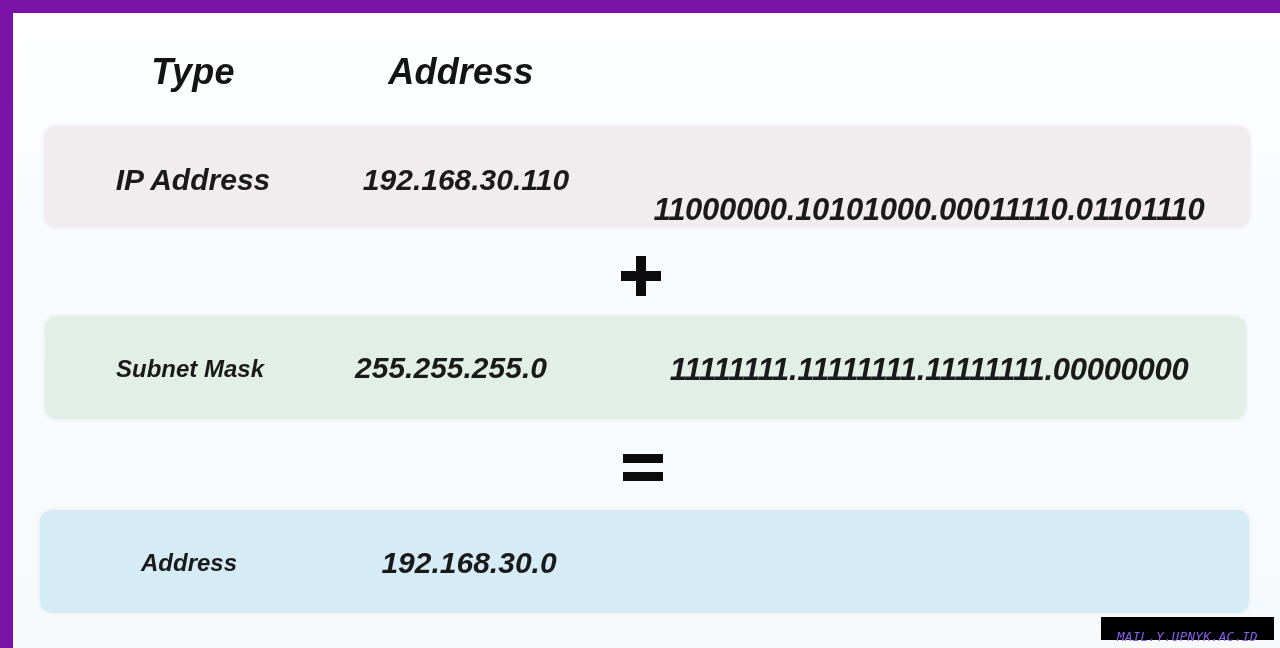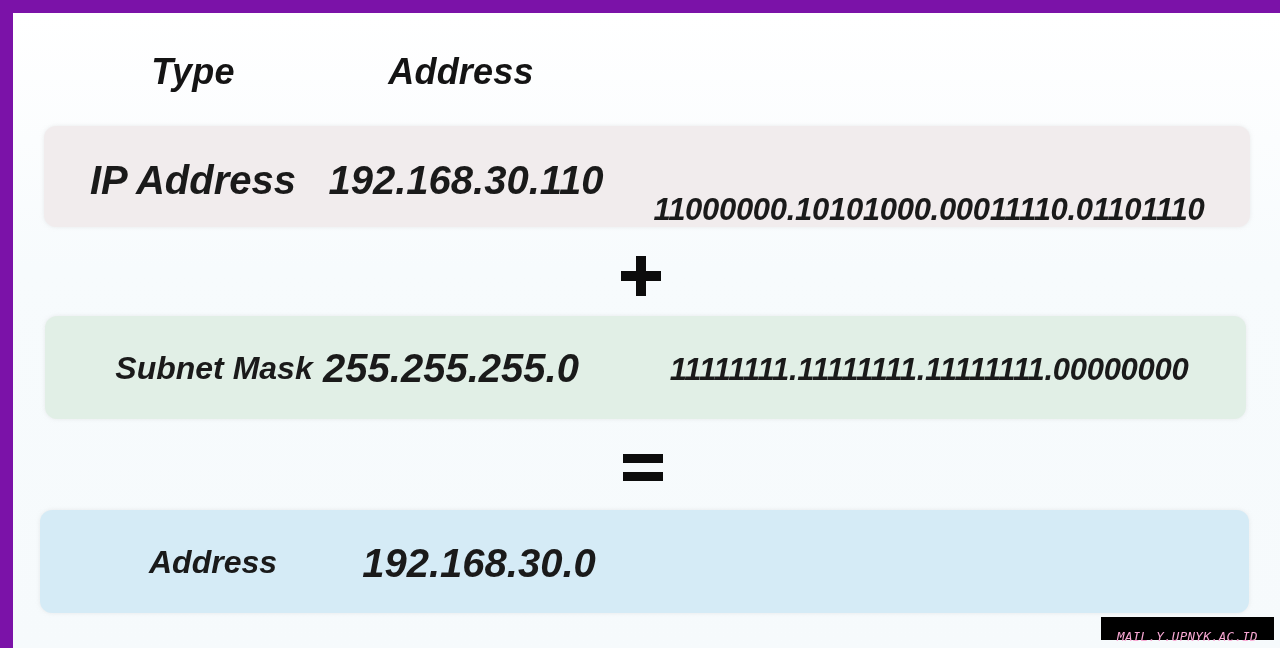--- a/index.html
+++ b/index.html
@@ -29,29 +29,29 @@
       position: absolute;
       border-radius: 12px;
       box-shadow: 0 0 4px rgba(200,200,200,0.35);
     }
     .row-ip { left: 31px; top: 113px; width: 1206px; height: 101px; background: #f1eced; }
     .row-mask { left: 32px; top: 303px; width: 1201px; height: 103px; background: #e1efe6; }
     .row-net { left: 27px; top: 497px; width: 1209px; height: 103px; background: #d5ebf6; }
     .cell {
       position: absolute;
       font-weight: bold;
-      font-size: 40px;
+      font-size: 30px;
       color: #1a1a1a;
       transform: translate(-50%, -50%);
       white-space: nowrap;
       text-align: center;
       line-height: 38px;
     }
     .cell.binary { font-size: 31px; letter-spacing: -0.3px; }
-    .cell.type-2line { font-size: 32px; line-height: 37px; margin-left: 24px; }
+    .cell.type-2line { font-size: 24px; line-height: 37px; }
     .op {
       position: absolute;
       transform: translate(-50%, -50%);
     }
     .plus { left: 628px; top: 263px; width: 40px; height: 40px; }
     .plus::before, .plus::after {
       content: ""; position: absolute; background: #0c0c0c;
     }
     .plus::before { left: 0; top: 15px; width: 40px; height: 10px; }
     .plus::after { left: 15px; top: 0; width: 10px; height: 40px; }
@@ -59,21 +59,21 @@
     .eq::before, .eq::after {
       content: ""; position: absolute; left: 0; width: 40px; height: 9px; background: #0c0c0c;
     }
     .eq::before { top: 2px; }
     .eq::after { top: 20px; }
     .watermark {
       position: absolute;
       left: 1088px; top: 604px;
       width: 173px; height: 23px;
       background: #000000;
-      color: #f9a8d4;
+      color: #8b5cf6;
       font-family: "DejaVu Sans Mono", "Liberation Mono", monospace;
       font-size: 12.5px;
       line-height: 23px;
       text-align: center;
       letter-spacing: 0.3px;
     }
   </style>
 </head>
 <body>
 
@@ -95,16 +95,16 @@
   </div>
   <div class="cell" style="left:438px; top:355px;">255.255.255.0</div>
   <div class="cell binary" style="left:916px; top:357px;text-align:right;">11111111.11111111.11111111.00000000</div>
 
   <div class="op eq"></div>
 
   <div class="row row-net"></div>
   <div class="cell type-2line" style="left:176px; top:549px;">
     <div>Address</div>
   </div>
-  <div class="cell" style="left:466px; top:550px;">192.168.30.0</div>
+  <div class="cell" style="left:456px; top:550px;">192.168.30.0</div>
 
   <div class="watermark">MAIL.Y.UPNYK.AC.ID</div>
 </div>
 
 </body></html>

